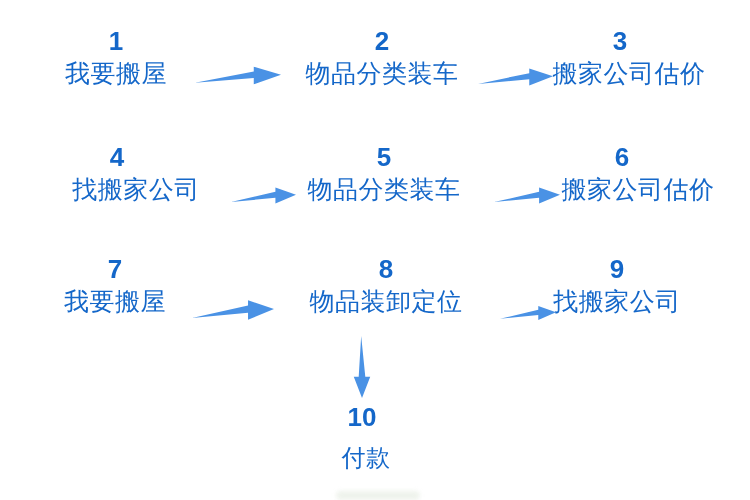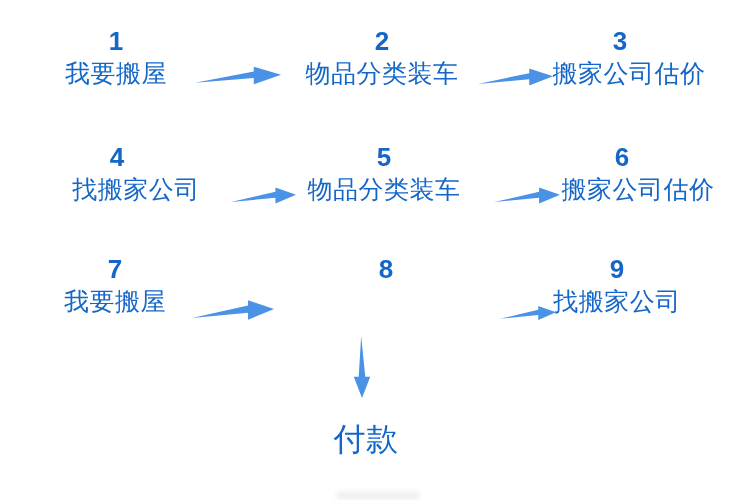--- a/index.html
+++ b/index.html
@@ -24,23 +24,23 @@
     position:relative;
   }
   .step .label{
     font-size:25px;
     font-weight:400;
     line-height:30px;
     margin-top:2px;
     letter-spacing:0.5px;
   }
   .step.final .label{
-    font-size:32px;
+    font-size:24px;
     line-height:44px;
-    margin-top:15px;
+    margin-top:4px;
   }
   .arrow{position:absolute;display:block;}
   .arrow svg{display:block;width:100%;height:100%;}
   .artifact{
     position:absolute;
     left:336px;top:491px;width:84px;height:9px;
     background:#e9efe6;
     border-radius:6px;
     filter:blur(2px);
     opacity:.75;
@@ -101,36 +101,38 @@
     <div class="num">7</div>
     <div class="label">我要搬屋</div>
   </div>
   <span class="arrow" style="left:192px;top:295px;width:82px;height:30px;">
     <svg viewBox="0 0 120 34" preserveAspectRatio="none">
         <polygon points="0,26 82,12 82,6 120,16 82,28 82,20" fill="#4a92e5"></polygon>
       </svg>
   </span>
   <div class="step" style="left:386px;top:254px;">
     <div class="num">8</div>
+    <div class="label">物品装卸定位</div>
   </div>
   <span class="arrow" style="left:500px;top:302px;width:56px;height:22px;">
     <svg viewBox="0 0 120 34" preserveAspectRatio="none">
         <polygon points="0,26 82,12 82,6 120,16 82,28 82,20" fill="#4a92e5"></polygon>
       </svg>
   </span>
   <div class="step" style="left:617px;top:254px;">
     <div class="num">9</div>
     <div class="label">找搬家公司</div>
   </div>
 
   <span class="arrow" style="left:348px;top:336px;width:28px;height:62px;">
     <svg viewBox="0 0 34 70" preserveAspectRatio="none">
         <polygon points="16,0 21,46 27,46 17,70 7,46 13,46" fill="#4a92e5"></polygon>
       </svg>
   </span>
 
   <div class="step final" style="left:362px;top:402px;">
+    <div class="num">10</div>
     <div class="label" style="position:relative;left:4px;">付款</div>
   </div>
 
   <div class="artifact"></div>
 
 </div>
 
 </body></html>

